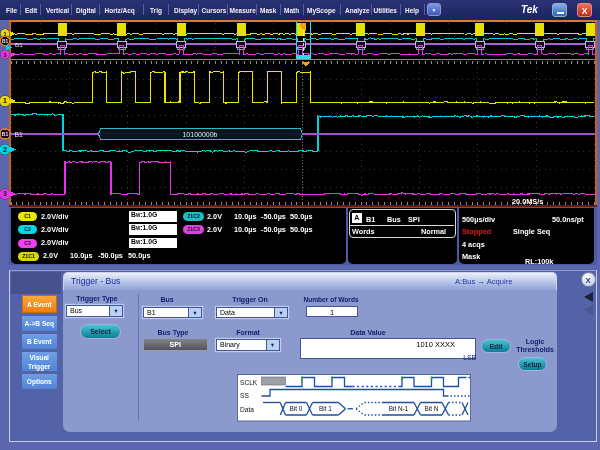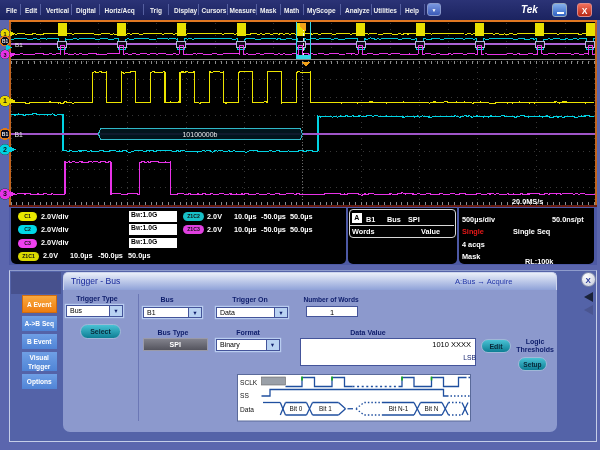--- a/index.html
+++ b/index.html
@@ -396,25 +396,25 @@
 <div class="rt" style="left:261px;top:224.8px">-50.0µs</div>
 <div class="rt" style="left:290px;top:224.8px">50.0µs</div>
 
 <div class="abs" style="left:349px;top:209px;width:106.5px;height:28.5px;border:1px solid #d8d8d8;border-radius:4px"></div>
 <div class="abs" style="left:352px;top:213px;width:9.5px;height:9.5px;background:#fff;color:#000;font-size:7px;font-weight:bold;text-align:center;line-height:10px">A</div>
 <div class="rt" style="left:366px;top:215px">B1</div>
 <div class="rt" style="left:387px;top:215px">Bus</div>
 <div class="rt" style="left:408px;top:215px">SPI</div>
 <div class="abs" style="left:350px;top:224.5px;width:104px;height:1px;background:#d8d8d8"></div>
 <div class="rt" style="left:352px;top:227px">Words</div>
-<div class="rt" style="left:421px;top:227px">Value</div>
+<div class="rt" style="left:421px;top:227px">Normal</div>
 <div class="rt" style="left:462px;top:214.5px">500µs/div</div>
 <div class="rt" style="left:512px;top:197px">20.0MS/s</div>
 <div class="rt" style="left:552px;top:214.5px">50.0ns/pt</div>
-<div class="rt" style="left:462px;top:227px;color:#e81818">Single</div>
+<div class="rt" style="left:462px;top:227px;color:#e81818">Stopped</div>
 <div class="rt" style="left:513px;top:227px">Single Seq</div>
 <div class="rt" style="left:462px;top:239.5px">4 acqs</div>
 <div class="rt" style="left:525px;top:257px">RL:100k</div>
 <div class="rt" style="left:462px;top:252px">Mask</div>
 
 <div class="abs" style="left:9px;top:269.5px;width:588px;height:172.5px;background:#5463a8;border:1px solid #c5cde8;border-top-color:#8f9ccc"></div>
 <div class="abs" style="left:11px;top:271.5px;width:50px;height:22px;background:#47518e"></div>
 <div class="abs" style="left:63px;top:272px;width:494px;height:17.5px;background:linear-gradient(#e9eef9,#8fa2d8);border-radius:5px 5px 0 0;border:1px solid #cdd5ee;border-bottom:none"></div>
 <div class="abs" style="left:71px;top:276px;color:#16279a;font-weight:normal;font-size:8.6px">Trigger - Bus</div>
 <div class="abs" style="left:455px;top:277px;color:#2336a8;font-size:7.6px">A:Bus → Acquire</div>
@@ -453,21 +453,21 @@
 
 <div class="lbl" style="left:146px;top:328.5px;width:54px">Bus Type</div>
 <div class="lbl" style="left:220px;top:328.5px;width:56px">Format</div>
 <div class="lbl" style="left:338px;top:328.5px;width:60px">Data Value</div>
 
 <div class="abs" style="left:143px;top:337.5px;width:64.5px;height:13px;background:linear-gradient(#82828c,#54545e);border:1px solid #9a9aa8;color:#fff;font-weight:bold;font-size:7px;text-align:center;line-height:12.5px">SPI</div>
 <div class="dd" style="left:216px;top:338.5px;width:63.5px;height:12.5px">
     <span>Binary</span>
     <div class="db">▼</div>
   </div>
-<div class="abs" style="left:299.5px;top:338px;width:176.5px;height:28px;background:#fff;border:1px solid #44549a;color:#000;font-size:7.5px;text-align:right;line-height:12px;padding-right:4px">1010 XXXX</div>
+<div class="abs" style="left:299.5px;top:338px;width:176.5px;height:21px;background:#fff;border:1px solid #44549a;color:#000;font-size:7.5px;text-align:right;line-height:12px;padding-right:20px">1010 XXXX</div>
 <div class="teal" style="left:481px;top:338.5px;width:30px;height:14.5px;font-size:7px;line-height:13.5px">Edit</div>
 <div class="abs" style="left:446px;top:353.5px;width:30px;color:#0e1d6b;font-size:6.8px;text-align:right">LSB</div>
 <div class="lbl" style="left:505px;top:337.5px;width:60px;line-height:8.4px">Logic<br>Thresholds</div>
 <div class="teal" style="left:518px;top:356.5px;width:29px;height:14px;font-size:6.6px;line-height:13px">Setup</div>
 <svg width="234" height="47.5" viewBox="0 0 234 47.5" style="position:absolute;left:236.5px;top:374px">
     <rect x="0.5" y="0.5" width="233" height="46.5" fill="#ffffff" stroke="#5a6a9a" stroke-width="1"></rect>
     <text x="3" y="10.5" font-family="Liberation Sans, sans-serif" font-size="6.6" fill="#111">SCLK</text>
     <text x="3" y="23.5" font-family="Liberation Sans, sans-serif" font-size="6.6" fill="#111">SS</text>
     <text x="3" y="37.5" font-family="Liberation Sans, sans-serif" font-size="6.6" fill="#111">Data</text>
     <rect x="24.5" y="3" width="24" height="8" fill="#9aa0a8" stroke="#666" stroke-width="0.6"></rect>

